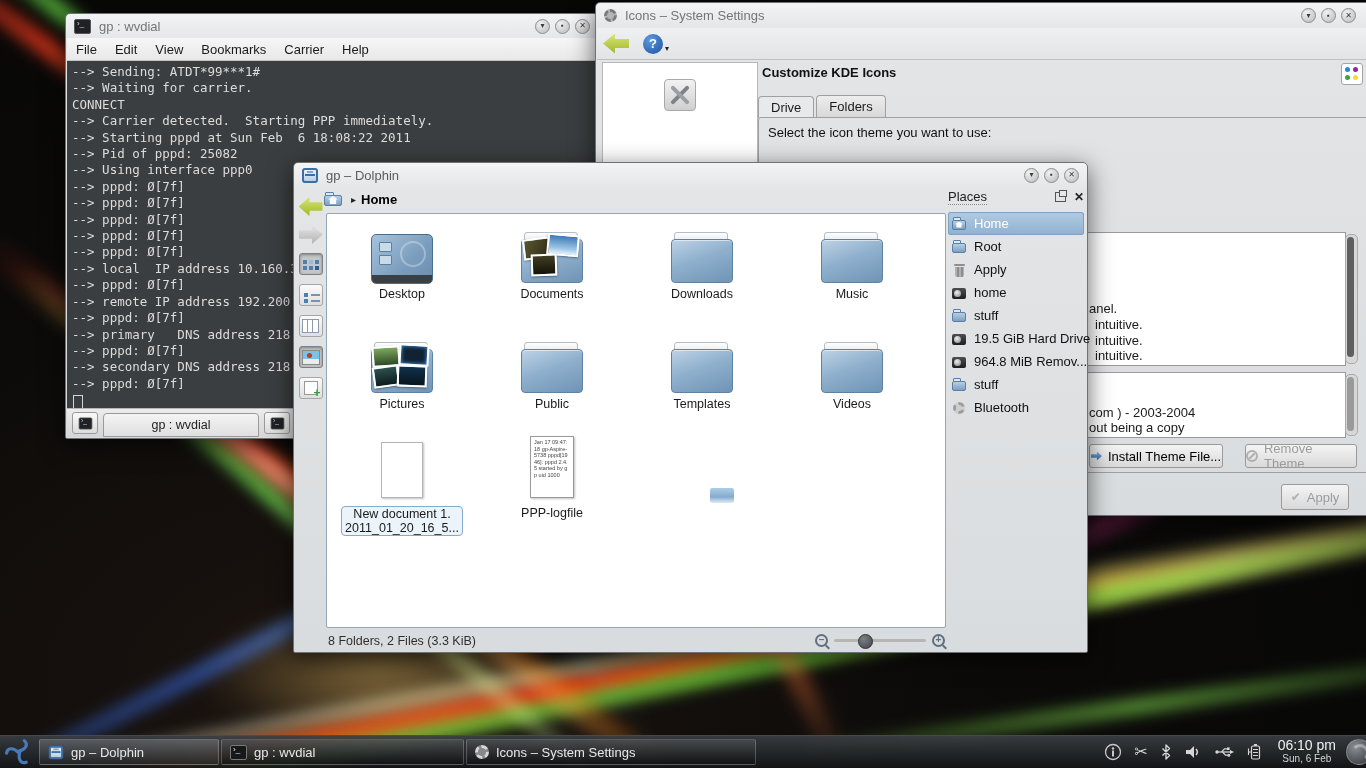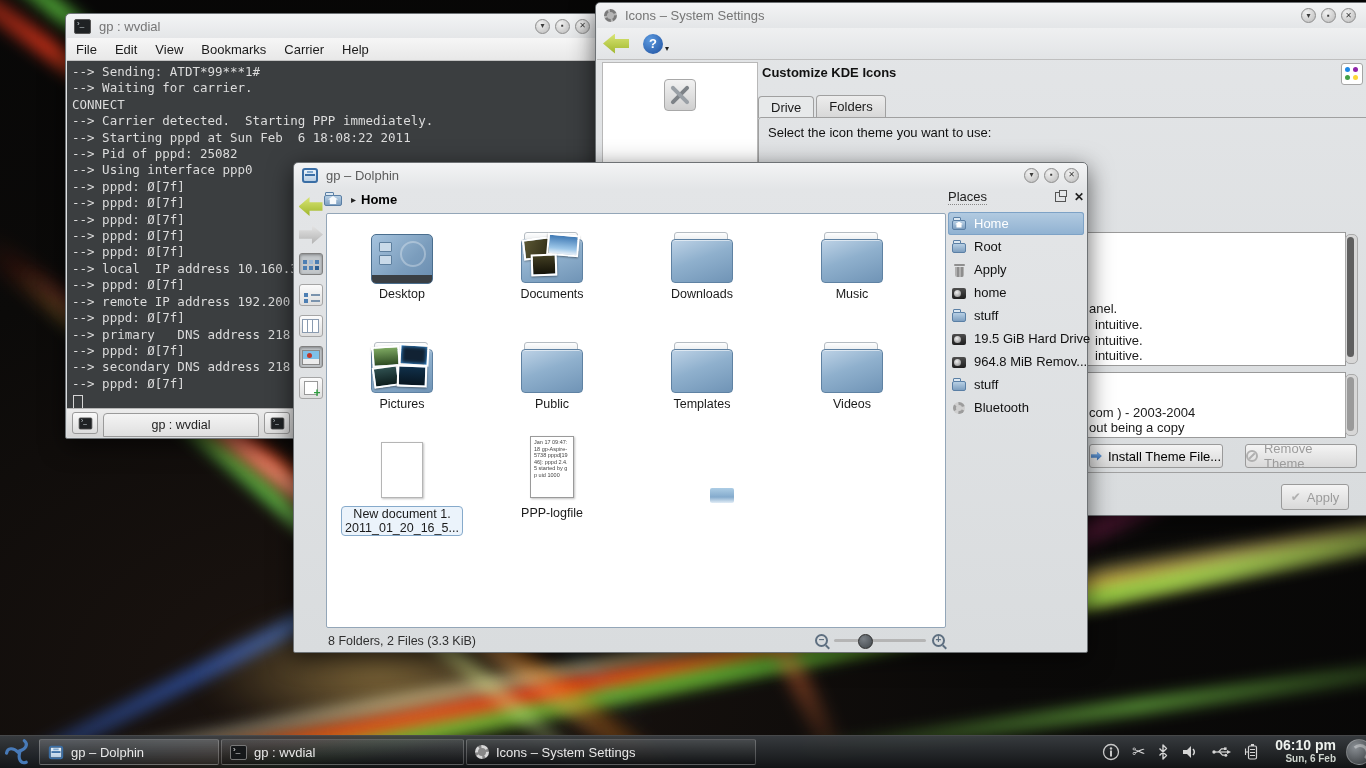--- a/index.html
+++ b/index.html
@@ -191,21 +191,21 @@
   .task{height:26px;margin:0 1px;border:1px solid rgba(255,255,255,.22);border-radius:2px;display:flex;align-items:center;
        padding:0 8px;box-sizing:border-box;color:#e8e8e8;font-size:13px;gap:7px;
        background:linear-gradient(rgba(255,255,255,.10),rgba(0,0,0,.20));}
   .task.active{background:linear-gradient(rgba(255,255,255,.18),rgba(255,255,255,.04));}
   .term-task{width:15px;height:13px;background:#16181a;border-radius:2px;border:1px solid #777;position:relative;flex:none;}
   .term-task::after{content:"›_";position:absolute;left:2px;top:-1px;font-size:8px;color:#e8e8e8;}
   .gear-task{width:14px;height:14px;border:3px dashed #d8d8d8;border-radius:50%;box-sizing:border-box;background:#888;flex:none;}
   .tray{display:flex;align-items:center;gap:12px;margin-left:auto;}
   .tray svg{display:block;}
   .scissors{color:#d8d8d8;font-size:16px;line-height:16px;}
-  .clock{text-align:right;color:#eef2ee;margin:0 10px 0 16px;line-height:13px;font-weight:bold;}
+  .clock{text-align:center;color:#eef2ee;margin:0 10px 0 16px;line-height:13px;}
   .clock .t{font-size:14px;}
   .clock .d{font-size:10px;color:#cfd6cf;}
   .cashew{width:24px;height:24px;border-radius:50%;border:1px solid rgba(255,255,255,.25);margin-right:-6px;flex:none;
        background:radial-gradient(circle at 35% 30%,#8a8f94,#2e3134);position:relative;overflow:hidden;}
   .cashew::after{content:"";position:absolute;left:4px;top:4px;width:12px;height:12px;border-radius:50%;border:3px solid rgba(255,255,255,.35);border-left-color:transparent;border-bottom-color:transparent;}
 </style>
 </head>
 <body>
 
 <div id="screen">

